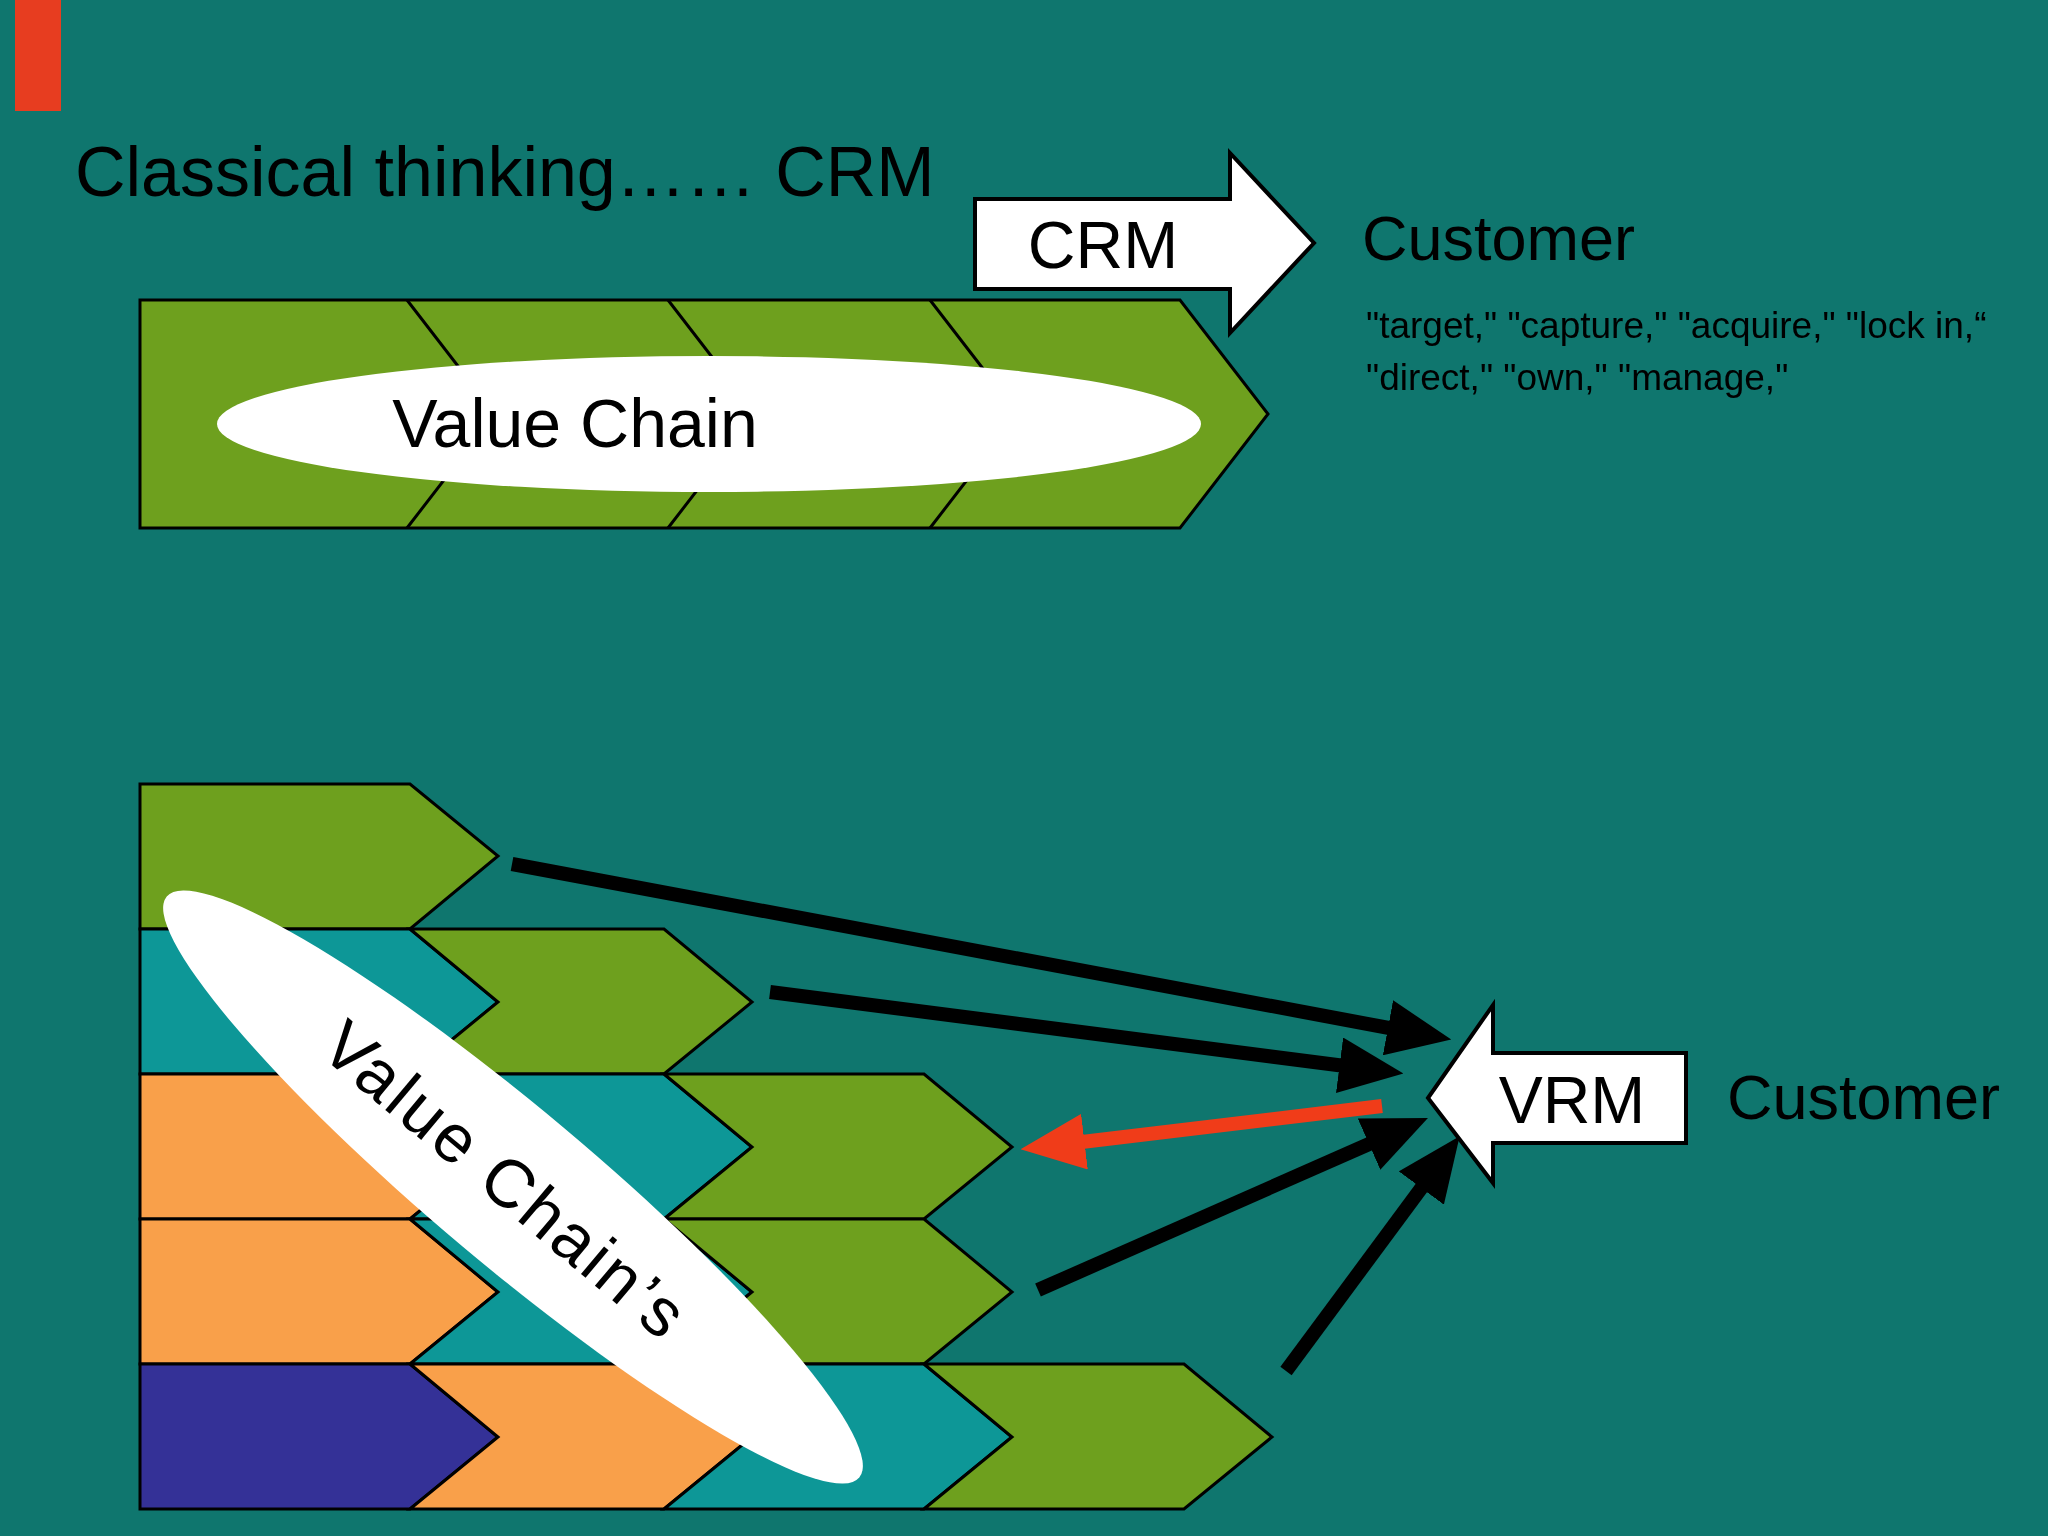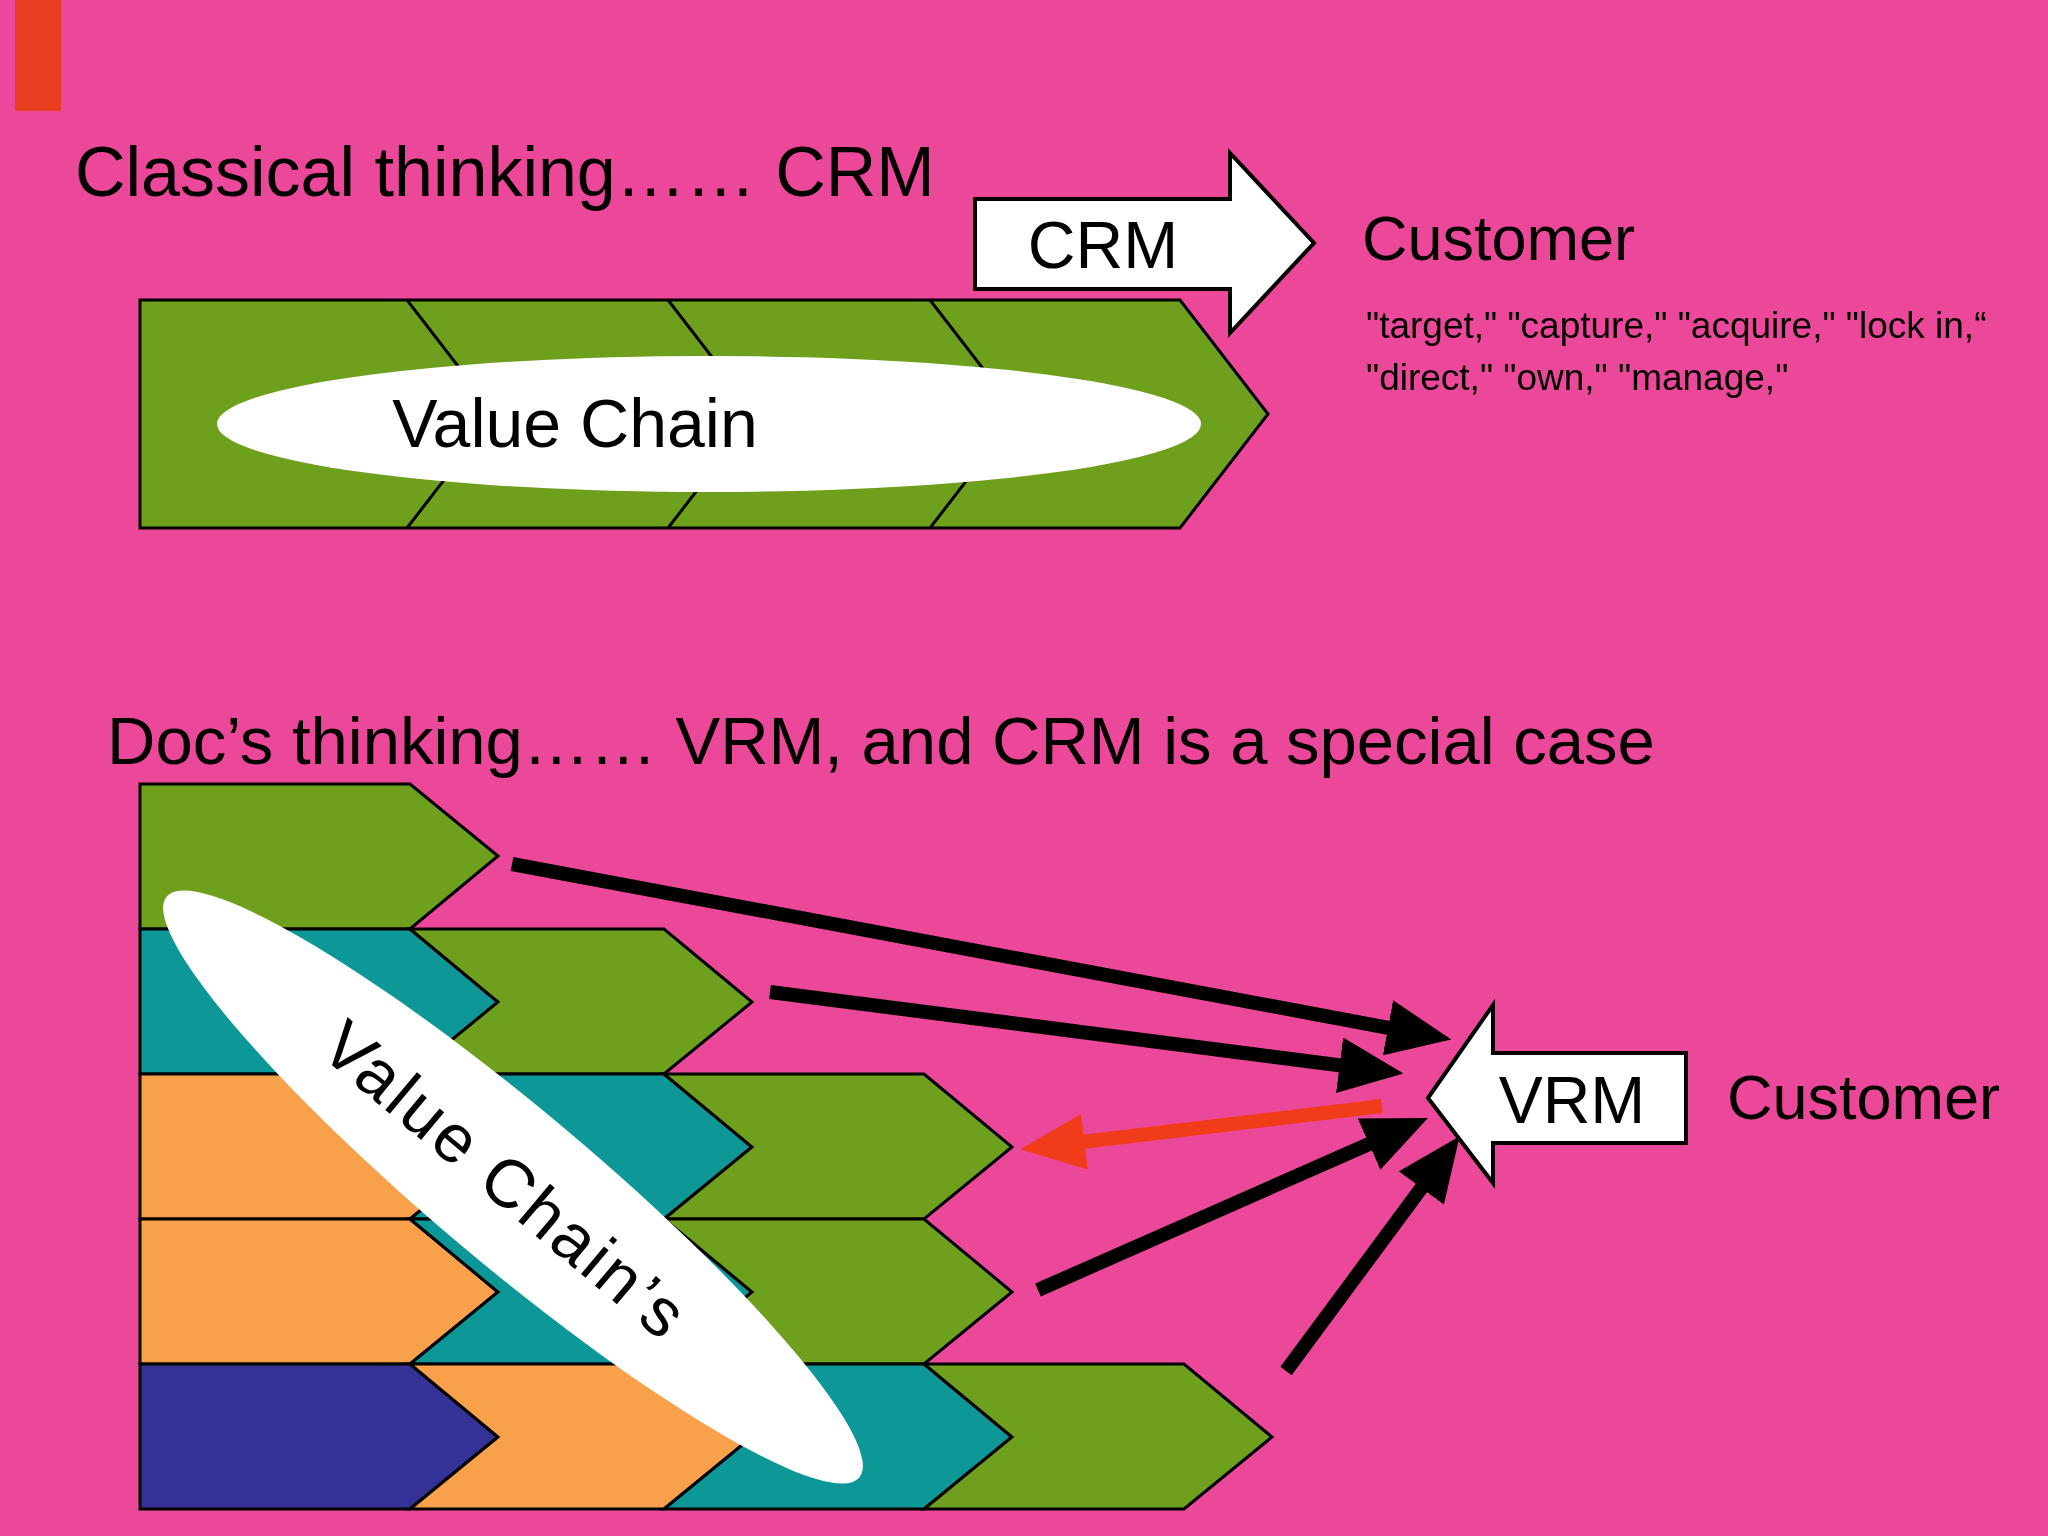--- a/index.html
+++ b/index.html
@@ -4,21 +4,21 @@
 <style>
   html, body {
     margin: 0;
     padding: 0;
     background: #ffffff;
   }
   #canvas {
     position: relative;
     width: 2048px;
     height: 1536px;
-    background: #ec4899;
+    background: #0f766e;
     overflow: hidden;
     font-family: "Liberation Sans", "DejaVu Sans", sans-serif;
     color: #000;
   }
   #diagram-svg {
     position: absolute;
     left: 0; top: 0;
     width: 2048px;
     height: 1536px;
   }
@@ -68,21 +68,20 @@
 
   <div class="title" id="title-classical">Classical thinking…… CRM</div>
 
   <div class="customer-label" id="customer-top">Customer</div>
 
   <div class="quotes">
     <div>"target," "capture," "acquire," "lock in,“</div>
     <div>"direct," "own," "manage,"</div>
   </div>
 
-  <div class="title" id="title-docs">Doc’s thinking…… VRM, and CRM is a special case</div>
 
   <div class="customer-label" id="customer-bottom">Customer</div>
 
   <svg id="diagram-svg" viewBox="0 0 2048 1536">
     <defs>
       <marker id="mblack" markerWidth="4.6" markerHeight="4" refX="3.2" refY="2" orient="auto">
         <path d="M0,0 L4.6,2 L0,4 Z" fill="#000"></path>
       </marker>
       <marker id="mred" markerWidth="4.6" markerHeight="4" refX="3.2" refY="2" orient="auto">
         <path d="M0,0 L4.6,2 L0,4 Z" fill="#F03C19"></path>

